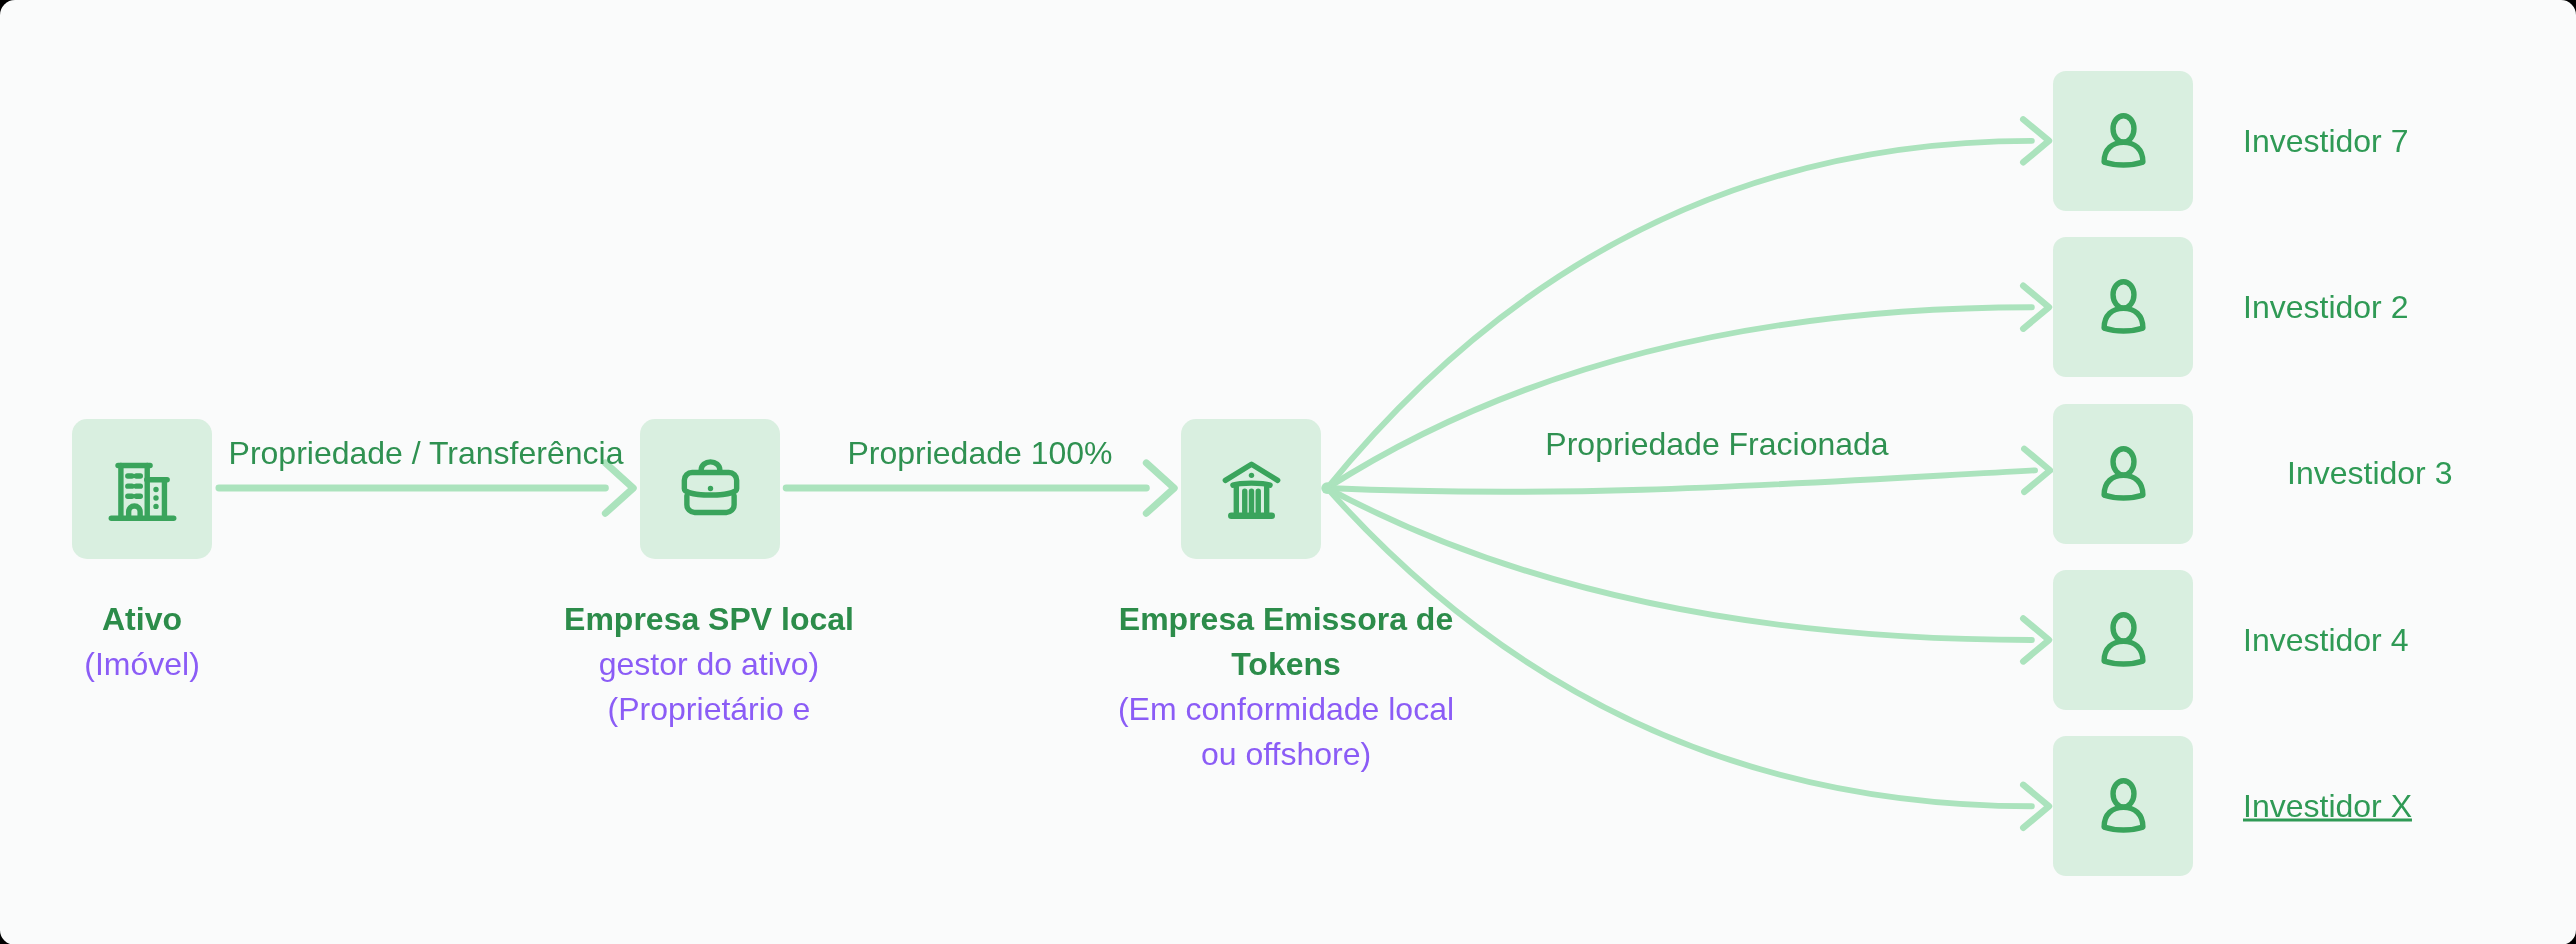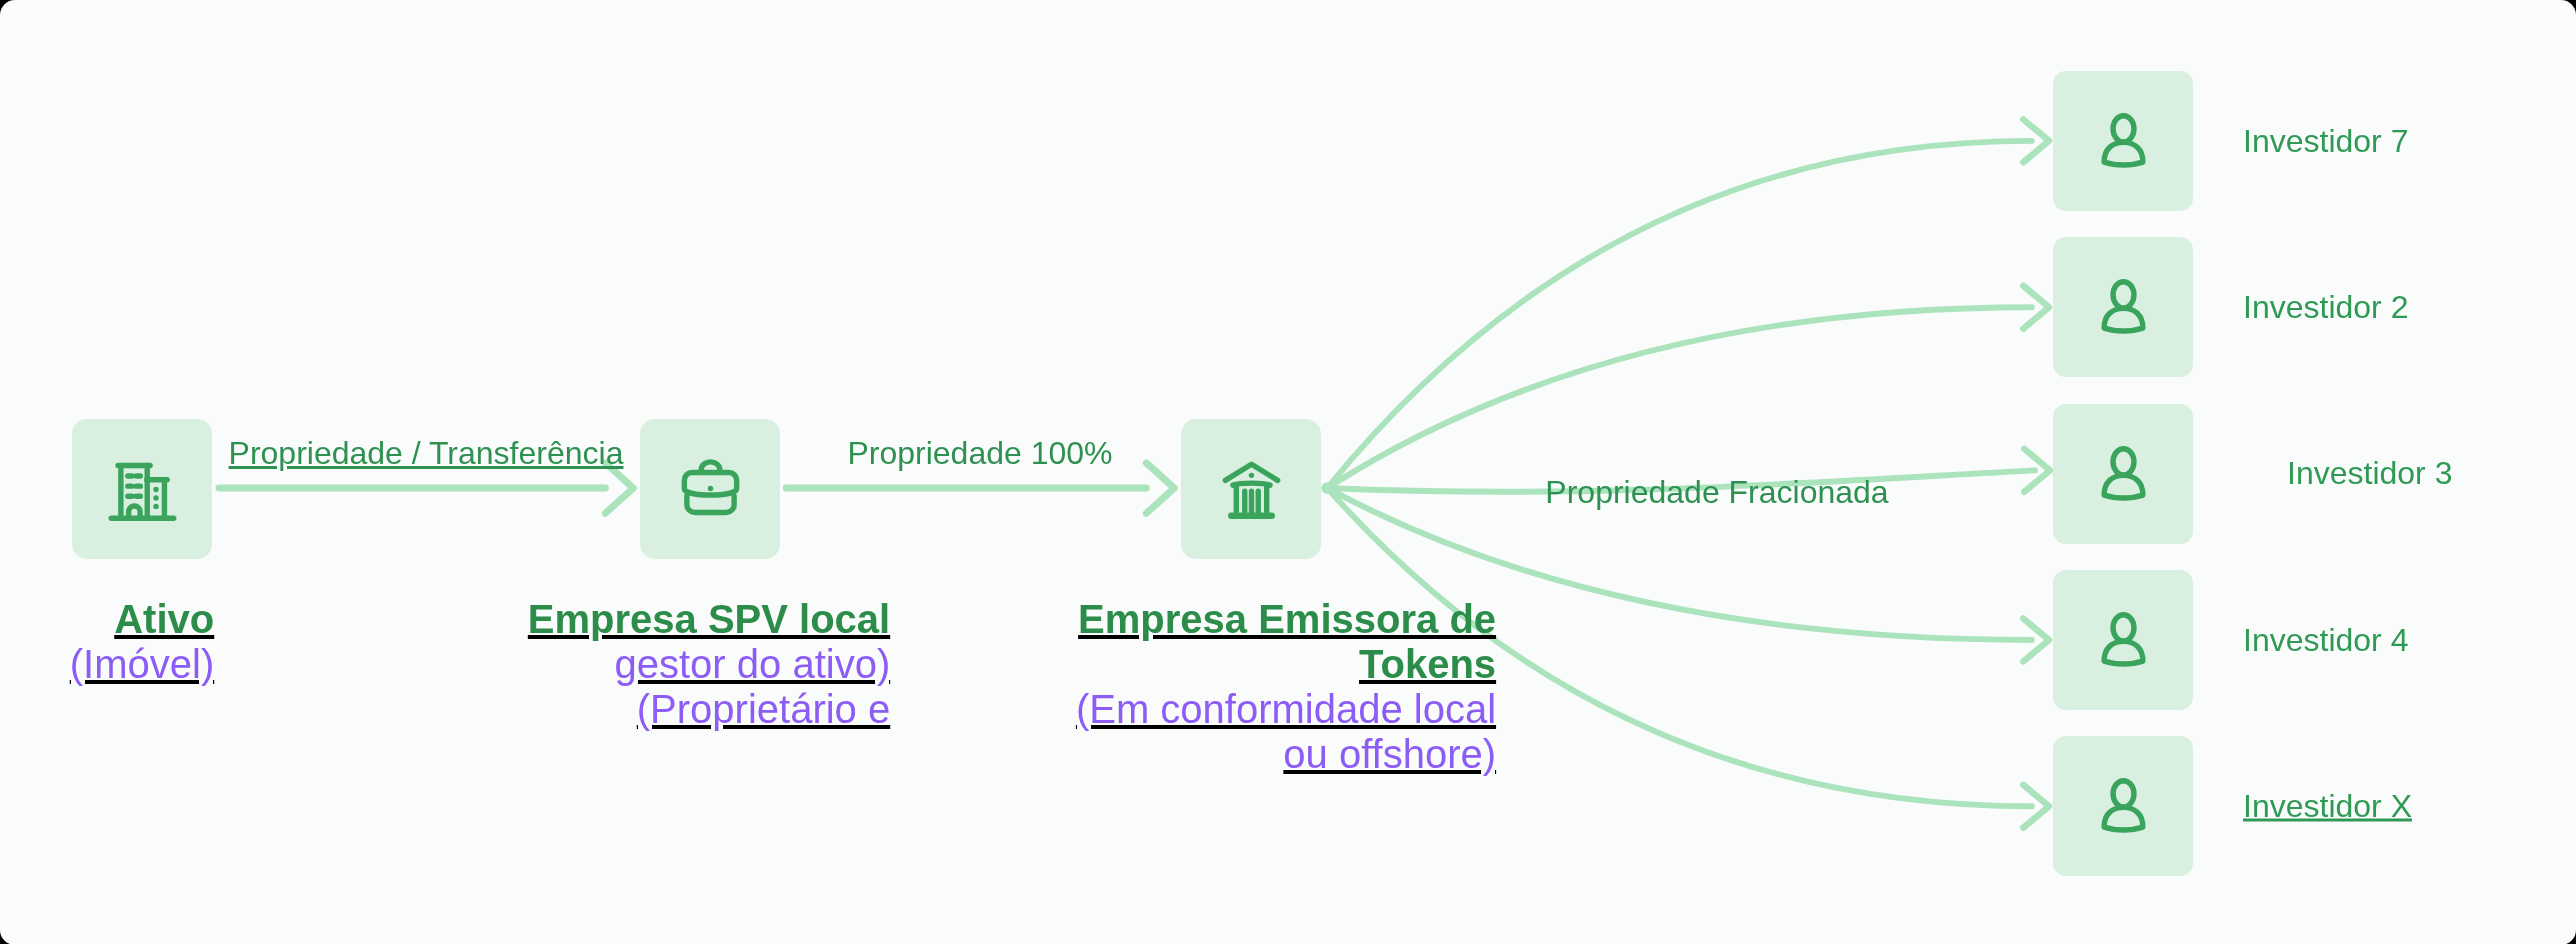--- a/index.html
+++ b/index.html
@@ -13,21 +13,21 @@
   }
   .arrow-layer{position:absolute;left:0;top:0;width:2576px;height:945px;}
   .nodebox{
     position:absolute;width:140px;height:140px;border-radius:15px;
     background:#d9efe0;display:flex;align-items:center;justify-content:center;
     color:#3aa45c;
   }
   .nodebox svg{display:block;}
   .nlabel{
     position:absolute;transform:translateX(-50%);
-    text-align:right;font-size:40px;line-height:45px;white-space:nowrap;text-decoration:underline;
+    text-align:center;font-size:32px;line-height:45px;white-space:nowrap;
   }
   .nlabel .t{font-weight:700;color:#2c8c4a;}
   .nlabel .s{font-weight:400;color:#8b5cf6;}
   .alabel{
     position:absolute;transform:translate(-50%,-100%);
     font-size:32px;color:#2f9151;white-space:nowrap;
   }
   .invlabel{
     position:absolute;font-size:32px;color:#2f9a55;white-space:nowrap;
     transform:translateY(-50%);
@@ -77,21 +77,21 @@
         <path d="M37 41 V18.2"></path>
         <path d="M32 24 v.01 M32 29 v.01 M32 34 v.01"></path>
       </svg>
     </span>
   </div>
   <div class="nlabel" style="left:142px;top:597px;">
     <div class="t">Ativo</div>
     <div class="s">(Imóvel)</div>
   </div>
 
-  <div class="alabel" style="left:426px;top:472px;text-decoration:underline;">Propriedade / Transferência</div>
+  <div class="alabel" style="left:426px;top:472px;">Propriedade / Transferência</div>
 
   <div class="nodebox" style="left:640px;top:419px;">
     <span>
       <svg width="81" height="81" viewBox="0 0 48 48" stroke="currentColor" fill="none" stroke-width="3.2" stroke-linecap="round" stroke-linejoin="round">
         <path d="M18.5 13.6 V12.2 a5.5 4.6 0 0 1 11 0 v1.4"></path>
         <path d="M8.5 23.5 v-5 a4.6 4.6 0 0 1 4.6-4.6 h21.8 a4.6 4.6 0 0 1 4.6 4.6 v5 c0 5 -31 5 -31 0 Z"></path>
         <path d="M10 27.8 V33 a4.6 4.6 0 0 0 4.6 4.6 h18.8 a4.6 4.6 0 0 0 4.6-4.6 v-5.2"></path>
         <path d="M24 23.4 v.01"></path>
       </svg>
     </span>
@@ -116,21 +116,21 @@
       </svg>
     </span>
   </div>
   <div class="nlabel" style="left:1250px;top:597px;margin-left:36px;">
     <div class="t">Empresa Emissora de</div>
     <div class="t">Tokens</div>
     <div class="s">(Em conformidade local</div>
     <div class="s">ou offshore)</div>
   </div>
 
-  <div class="alabel" style="left:1717px;top:463px;margin-top:48px;">Propriedade Fracionada</div>
+  <div class="alabel" style="left:1717px;top:463px;">Propriedade Fracionada</div>
 
   <div class="nodebox" style="left:2053px;top:71px;border-radius:13px;">
     <span>
       <svg width="81" height="81" viewBox="0 0 48 48" stroke="currentColor" fill="none" stroke-width="3.2" stroke-linecap="round" stroke-linejoin="round">
         <ellipse cx="24" cy="16.5" rx="6.2" ry="7.8"></ellipse>
         <path d="M12.5 36.2 c0 -7.8 5 -11.7 11.5 -11.7 s11.5 3.9 11.5 11.7 c-7 2.3 -16 2.3 -23 0 Z"></path>
       </svg>
     </span>
   </div>
   <div class="invlabel" style="left:2243px;top:141px;">Investidor 7</div>

